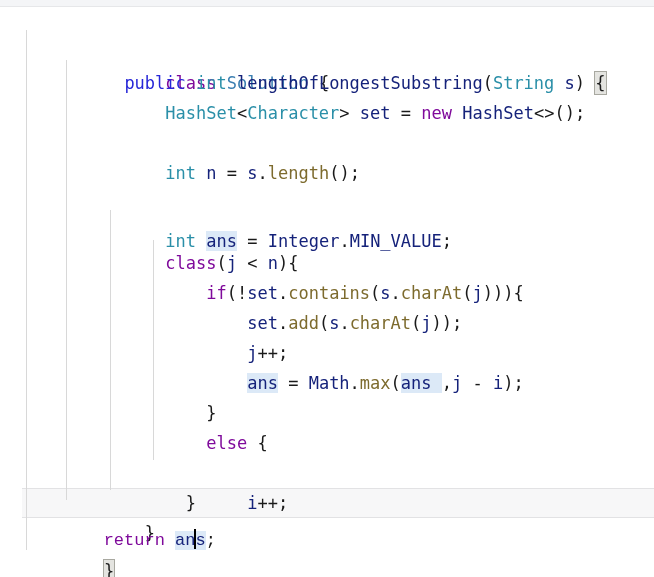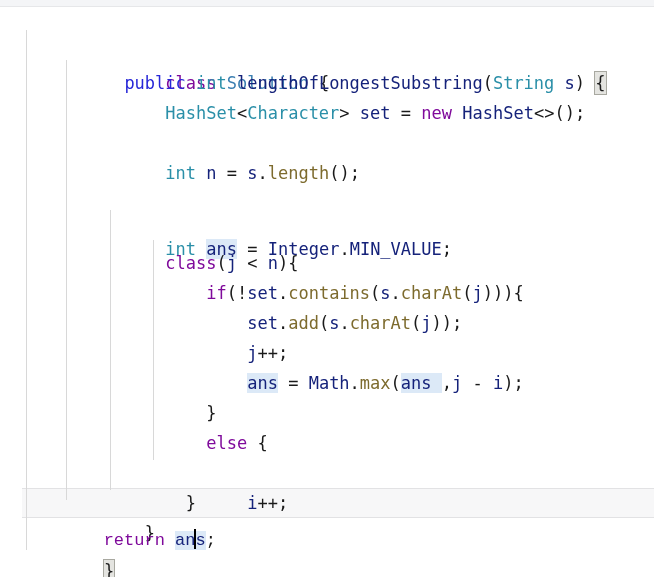--- a/index.html
+++ b/index.html
@@ -154,21 +154,21 @@
     <div class="line" style="top:60px;">
       <span class="code-text">        <span class="t-type">HashSet</span><span class="t-punct">&lt;</span><span class="t-type">Character</span><span class="t-punct">&gt;</span> <span class="t-ident">set</span> <span class="t-op">=</span> <span class="t-kw">new</span> <span class="t-ident">HashSet</span><span class="t-punct">&lt;&gt;</span><span class="t-punct">()</span><span class="t-punct">;</span></span>
     </div>
 
 
     <div class="line" style="top:120px;">
       <span class="code-text">        <span class="t-type">int</span> <span class="t-ident">n</span> <span class="t-op">=</span> <span class="t-ident">s</span><span class="t-punct">.</span><span class="t-method">length</span><span class="t-punct">()</span><span class="t-punct">;</span></span>
     </div>
 
 
-    <div class="line" style="top:196px;">
+    <div class="line" style="top:188px;">
       <span class="code-text">        <span class="t-type">int</span> <span class="t-ident occ">ans</span> <span class="t-op">=</span> <span class="t-ident">Integer</span><span class="t-punct">.</span><span class="t-ident">MIN_VALUE</span><span class="t-punct">;</span></span>
     </div>
 
     <div class="line" style="top:210px;">
       <span class="code-text">        <span class="t-kw">class</span><span class="t-punct">(</span><span class="t-ident">j</span> <span class="t-op">&lt;</span> <span class="t-ident">n</span><span class="t-punct">)</span><span class="t-punct">{</span></span>
     </div>
 
     <div class="line" style="top:240px;">
       <span class="code-text">            <span class="t-kw">if</span><span class="t-punct">(</span><span class="t-op">!</span><span class="t-ident">set</span><span class="t-punct">.</span><span class="t-method">contains</span><span class="t-punct">(</span><span class="t-ident">s</span><span class="t-punct">.</span><span class="t-method">charAt</span><span class="t-punct">(</span><span class="t-ident">j</span><span class="t-punct">)))</span><span class="t-punct">{</span></span>
     </div>

